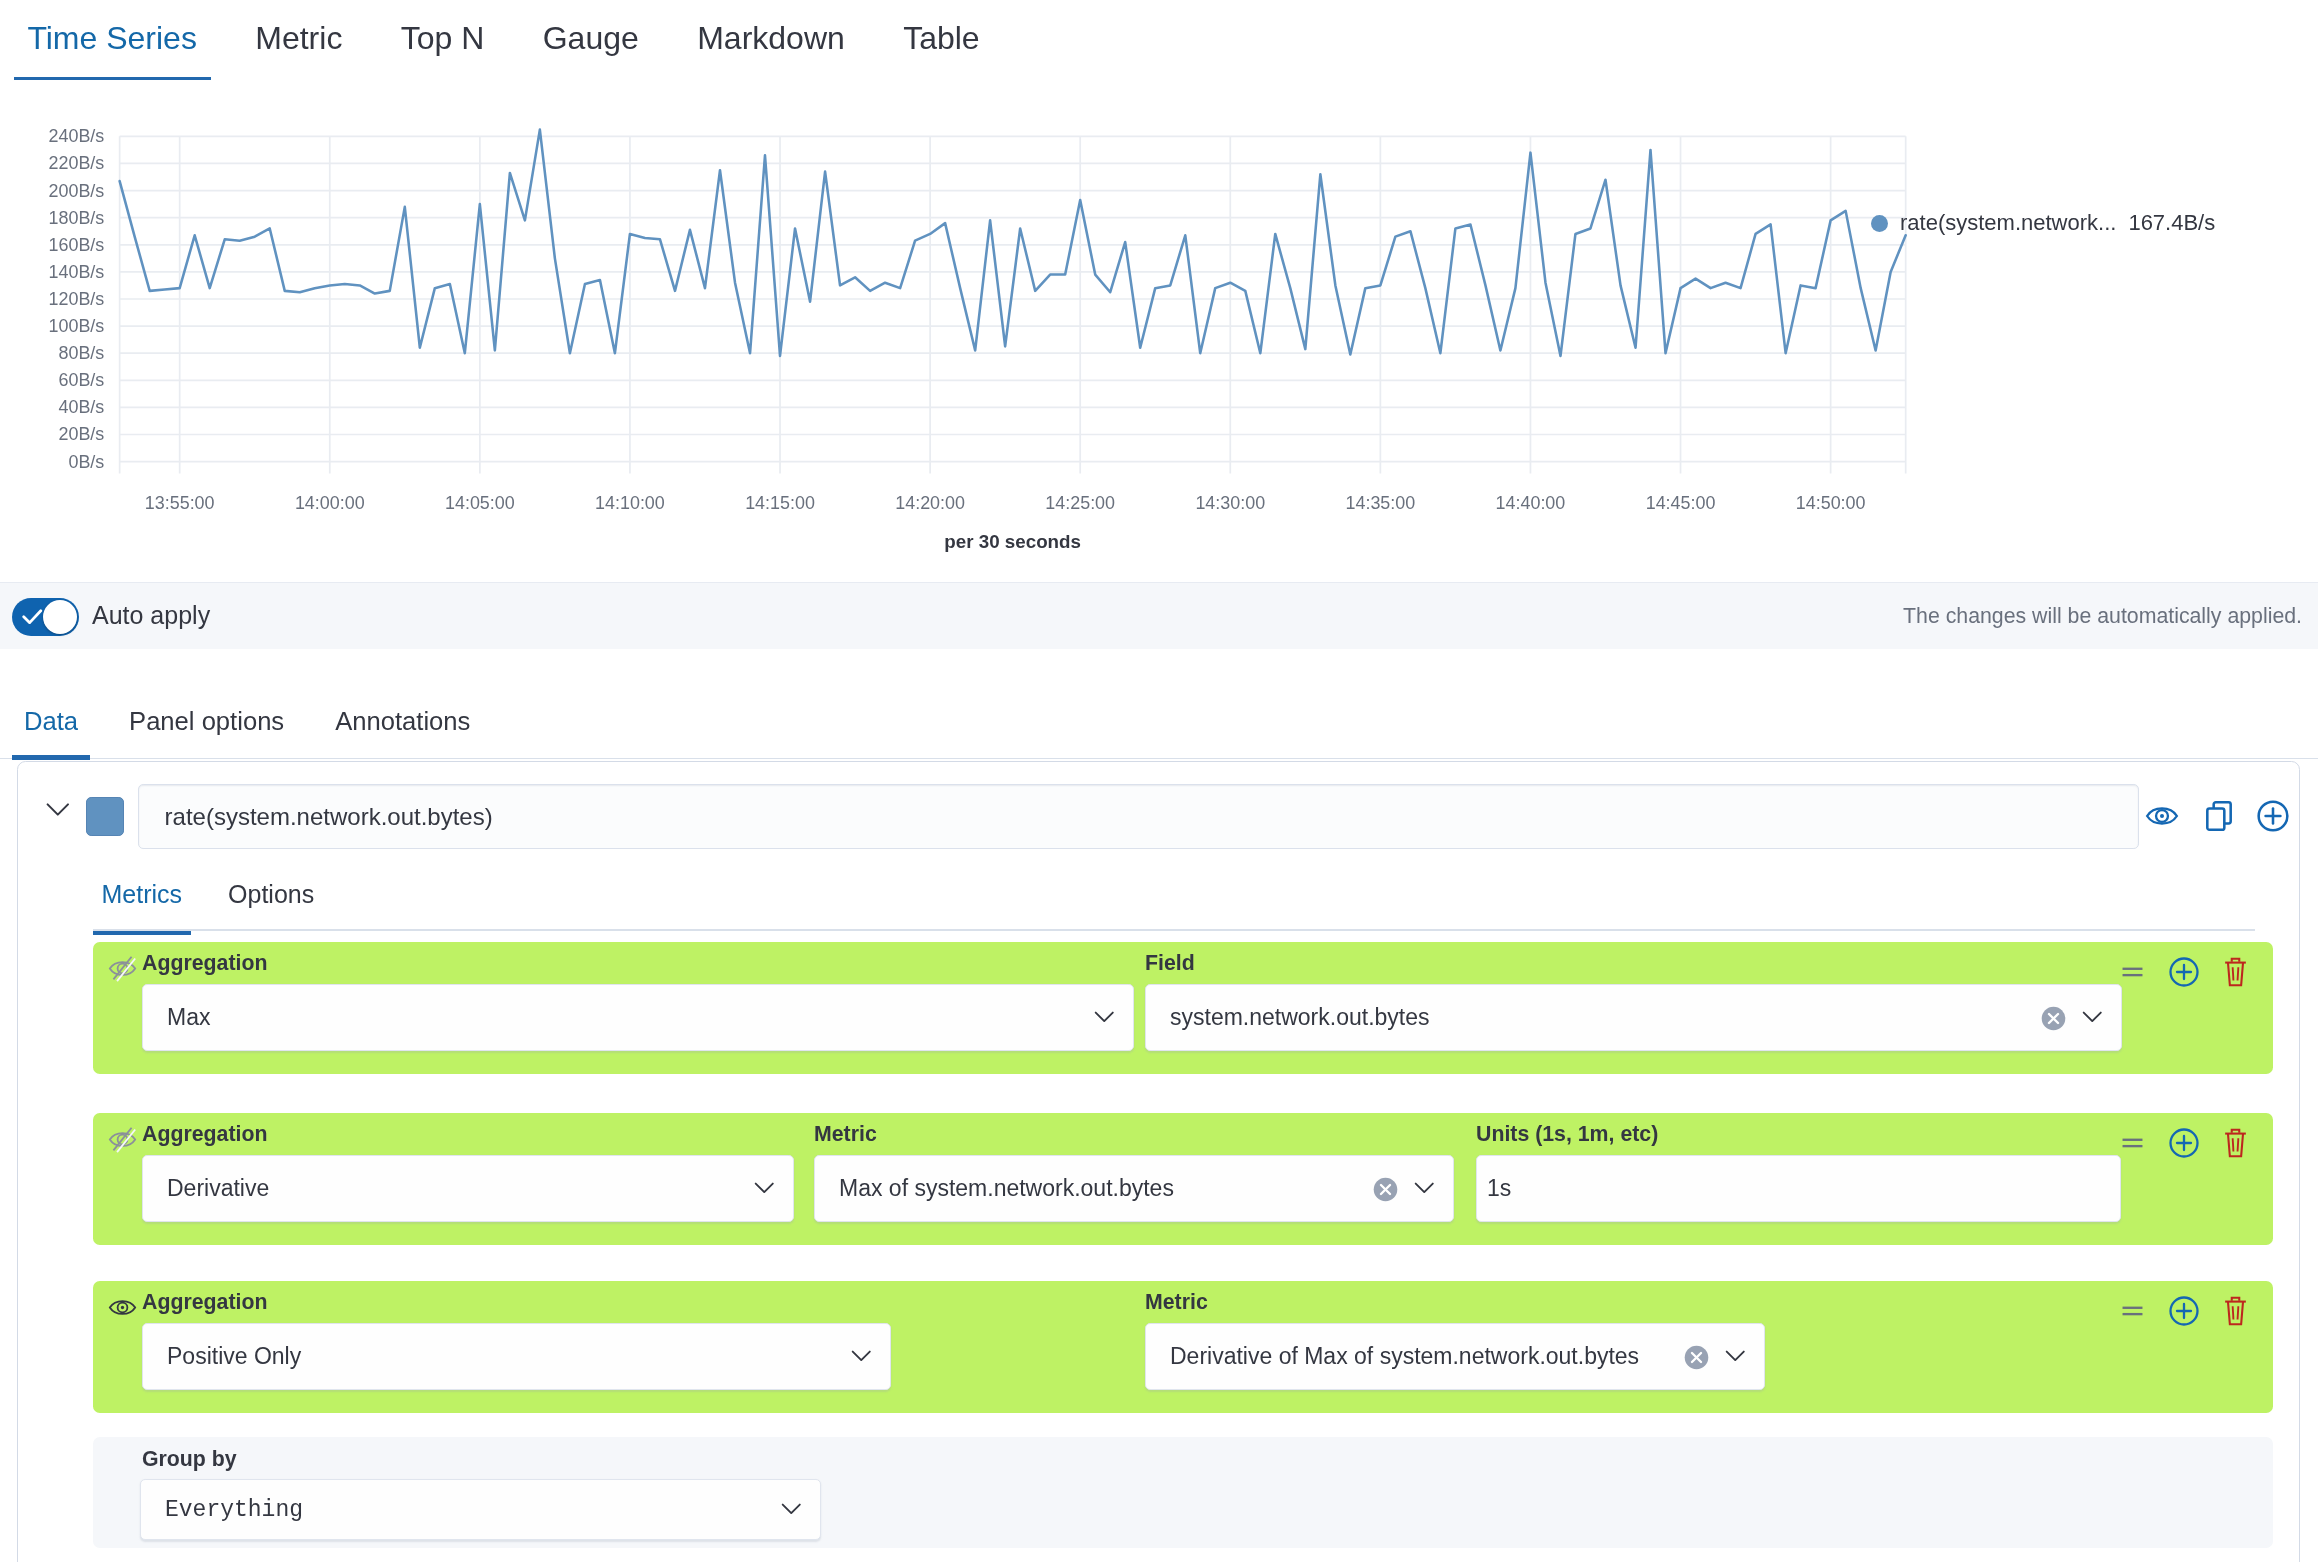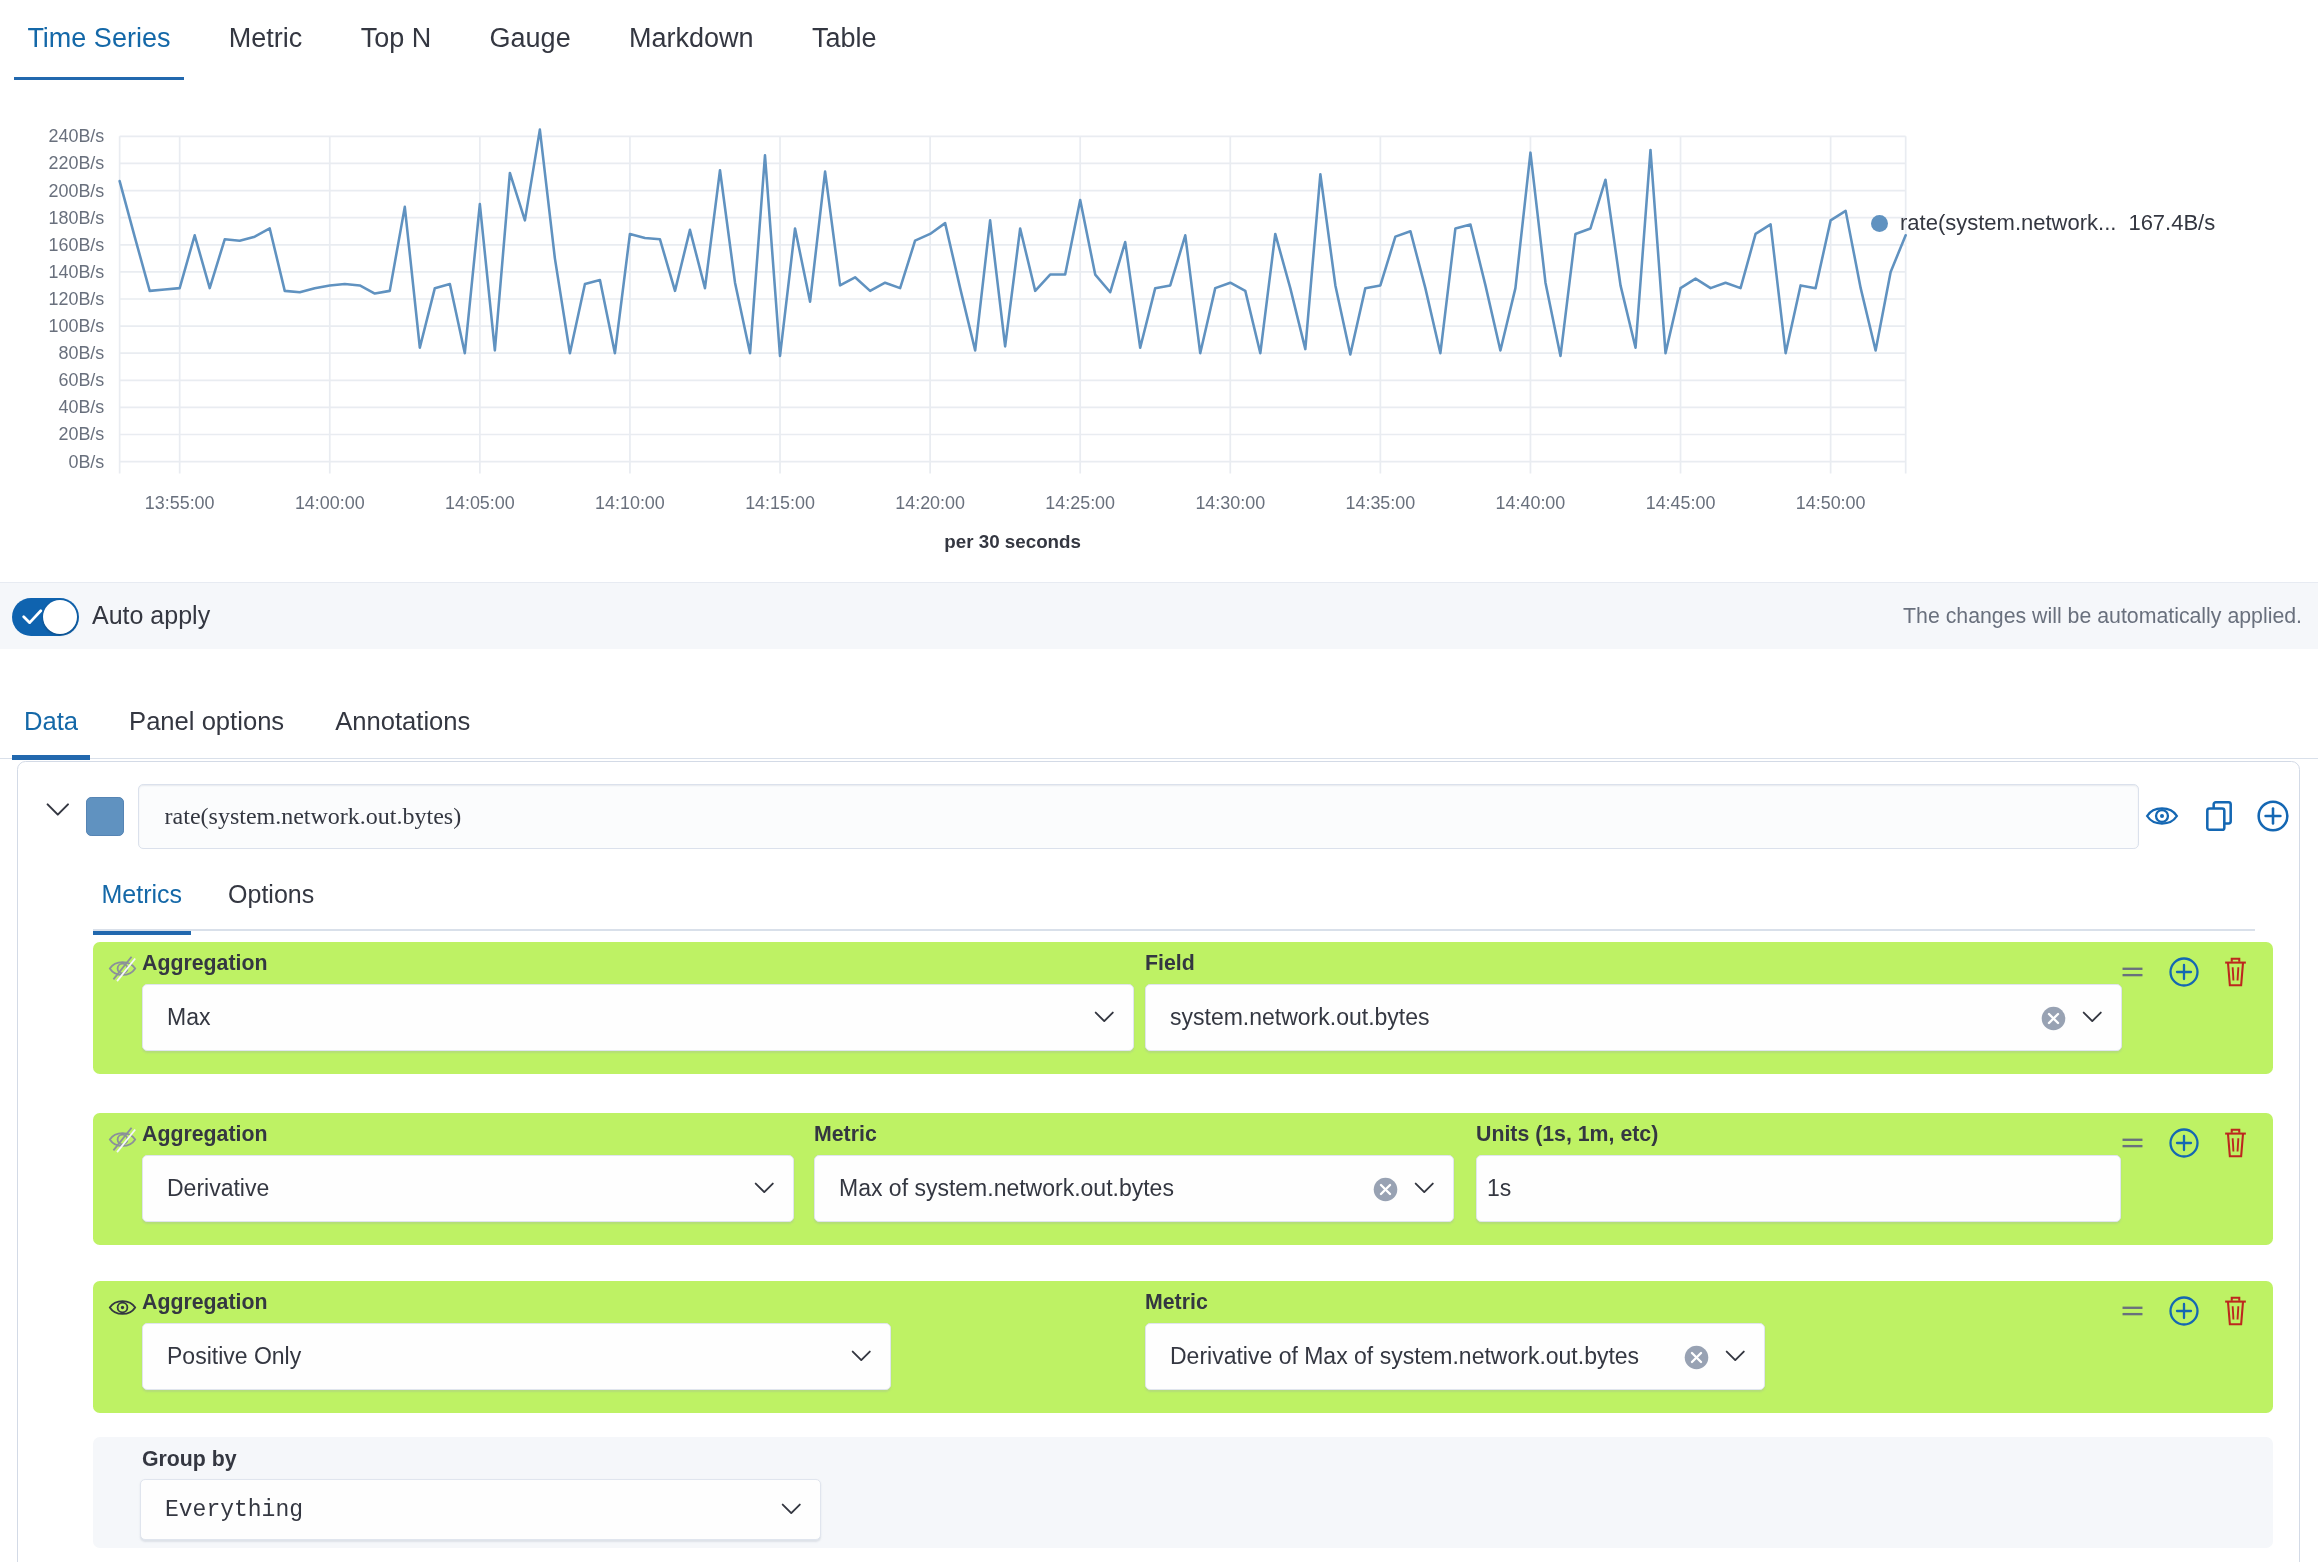--- a/index.html
+++ b/index.html
@@ -4,21 +4,21 @@
 <style>
   html,body{margin:0;padding:0;}
   body{
     width:2319px;height:1562px;position:relative;overflow:hidden;
     background:#ffffff;font-family:"Liberation Sans",sans-serif;color:#343741;
     -webkit-font-smoothing:antialiased;
   }
   
   .topbar{position:absolute;left:0;top:0;width:2319px;height:80px;border-bottom:1.7px solid #dde3ec;background:#fff;}
   .topbar .tabs{position:absolute;left:13.7px;bottom:-1.7px;display:flex;}
-  .ttab{font-size:27px;line-height:34px;color:#343741;padding:20.5px 13.7px 22px 13.7px;margin-right:31px;
+  .ttab{font-size:32px;line-height:34px;color:#343741;padding:20.5px 13.7px 22px 13.7px;margin-right:31px;
         border-bottom:5.1px solid transparent;cursor:pointer;white-space:nowrap;}
   .ttab.active{color:#1468a8;font-weight:500;border-bottom-color:#2268ae;}
   
   .chart-wrap{position:absolute;left:0;top:80px;width:2319px;height:502px;background:#fff;}
   .legend{position:absolute;left:1871px;top:130px;display:flex;align-items:center;gap:12px;cursor:pointer;text-align:center;}
   .legend .dot{width:17px;height:17px;border-radius:50%;background:#6092C0;}
   .legend .ltxt{font-size:22px;color:#343741;white-space:nowrap;}
   
   .applybar{position:absolute;left:0;top:582px;width:2319px;height:68px;background:#f5f7fa;border-top:0.9px solid #e7ebf2;}
   .switch{position:absolute;left:12px;top:15.4px;width:67px;height:38px;border-radius:19px;background:#0f63af;cursor:pointer;}
@@ -31,21 +31,21 @@
   .edtabs .tabs{position:absolute;left:12px;bottom:-1.7px;display:flex;}
   .etab{font-size:25.6px;color:#343741;padding:15.4px 12px 19px 12px;margin-right:27px;border-bottom:5.1px solid transparent;cursor:pointer;white-space:nowrap;}
   .etab.active{color:#1468a8;font-weight:500;border-bottom-color:#2268ae;}
   
   .card{position:absolute;left:17px;top:761px;width:2283px;height:854px;background:#fff;border:0.9px solid #d3dae6;border-radius:8.5px;box-sizing:border-box;}
   .series-head{position:absolute;left:0;top:22px;width:100%;height:65px;}
   .collapse{position:absolute;left:27px;top:17px;cursor:pointer;}
   .swatch{position:absolute;left:68px;top:12.8px;width:38px;height:39px;border-radius:5.1px;background:#6092C0;border:0.9px solid #5584b4;cursor:pointer;box-sizing:border-box;}
   .series-input{position:absolute;left:120px;top:0;width:2001px;height:65px;box-sizing:border-box;
      background:#fbfcfd;border:0.9px solid #dbe1ec;border-radius:5.1px;font-size:24px;color:#343741;
-     padding:0 25.6px;font-family:Liberation Serif, serif;outline:none;box-shadow:0 0.9px 1.7px rgba(152,162,179,.2) inset;}
+     padding:0 25.6px;font-family:Liberation Sans, sans-serif;outline:none;box-shadow:0 0.9px 1.7px rgba(152,162,179,.2) inset;}
   .head-ic{position:absolute;top:15.4px;cursor:pointer;}
   
   .mtabs{position:absolute;left:75px;top:108px;display:flex;}
   .mtab{font-size:25px;color:#343741;padding:10.2px 8.5px 20.5px 8.5px;margin-right:29px;border-bottom:5.1px solid transparent;cursor:pointer;}
   .mtab.active{color:#1468a8;font-weight:500;border-bottom-color:#2268ae;}
   .mdivider{position:absolute;left:75px;right:44px;top:167px;height:1.7px;background:#d9e0ea;}
   
   .mrow{position:absolute;left:75px;width:2180px;background:#bef264;border-radius:6.8px;height:132px;}
   .mrow .vis{position:absolute;left:15.4px;top:12px;}
   .fgroup{position:absolute;top:0;}

